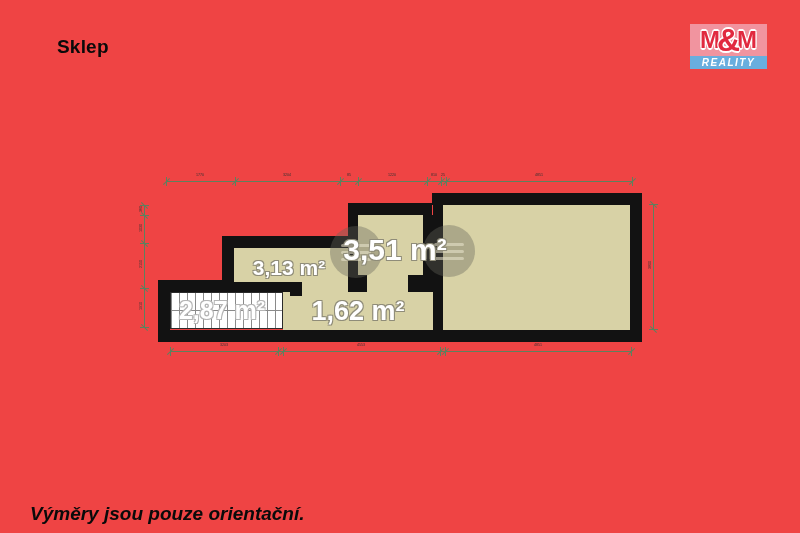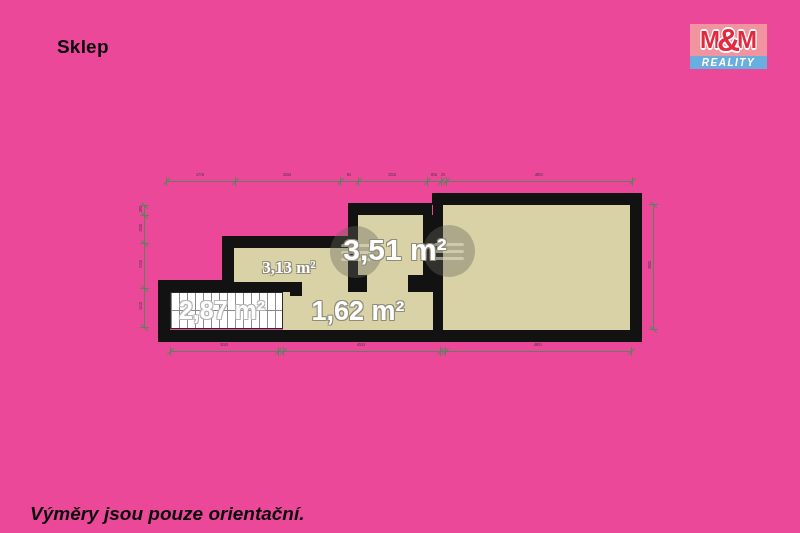--- a/index.html
+++ b/index.html
@@ -1,17 +1,17 @@
 <!DOCTYPE html>
 <html><head>
 <meta charset="utf-8">
 <style>
   html,body{margin:0;padding:0;background:#fff;}
   body{font-family:"Liberation Sans",sans-serif;}
-  #canvas{position:relative;width:800px;height:533px;background:#ec4899;overflow:hidden;}
+  #canvas{position:relative;width:800px;height:533px;background:#ef4444;overflow:hidden;}
   .abs{position:absolute;}
   .page-title{font-size:19px;font-weight:bold;color:#0a0a0a;letter-spacing:.2px;}
   .footer-note{font-size:19px;font-weight:bold;color:#0a0a0a;font-style:italic;}
   
   .fill{position:absolute;background:#d8d2a6;}
   .wall{position:absolute;background:#121212;}
   .stairs{position:absolute;background:
       linear-gradient(#8a8a8a,#8a8a8a) 0 50%/100% 1px no-repeat,
       repeating-linear-gradient(90deg,#8a8a8a 0 1px,transparent 1px 8px),
       #ffffff;
@@ -89,21 +89,21 @@
         <i></i>
         <i></i>
       </div>
     <div class="wm-circle" style="left:423px;top:225px;width:52px;height:52px;">
         <i></i>
         <i></i>
         <i></i>
       </div>
 
     <div class="room-label on-white" style="left:158px;top:292px;width:128px;height:37px;font-size:25px;">2,87 m²</div>
-    <div class="room-label" style="left:230px;top:248px;width:118px;height:40px;font-size:17px;font-family:Liberation Serif, serif;">3,13 m²</div>
+    <div class="room-label" style="left:230px;top:248px;width:118px;height:40px;font-size:21px;">3,13 m²</div>
     <div class="room-label" style="left:330px;top:230px;width:130px;height:40px;font-size:30px;">3,51 m²</div>
     <div class="room-label" style="left:283px;top:292px;width:150px;height:38px;font-size:27px;">1,62 m²</div>
 
     <div id="dim-layer" class="abs" style="left:0;top:0;width:800px;height:533px;">
         <div class="dim-el" style="left: 166px; top: 181px; width: 466px; height: 1px;"></div>
         <div class="dim-el" style="left: 166px; top: 177px; width: 1px; height: 9px;"></div>
         <div class="dim-el" style="left: 162px; top: 181px; width: 9px; height: 1px; transform: rotate(-45deg);"></div>
         <div class="dim-el" style="left: 235px; top: 177px; width: 1px; height: 9px;"></div>
         <div class="dim-el" style="left: 231px; top: 181px; width: 9px; height: 1px; transform: rotate(-45deg);"></div>
         <div class="dim-el" style="left: 340px; top: 177px; width: 1px; height: 9px;"></div>

